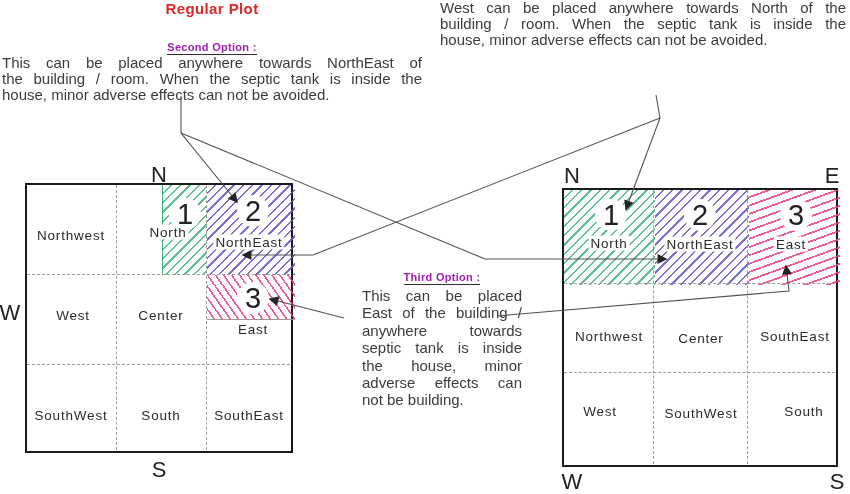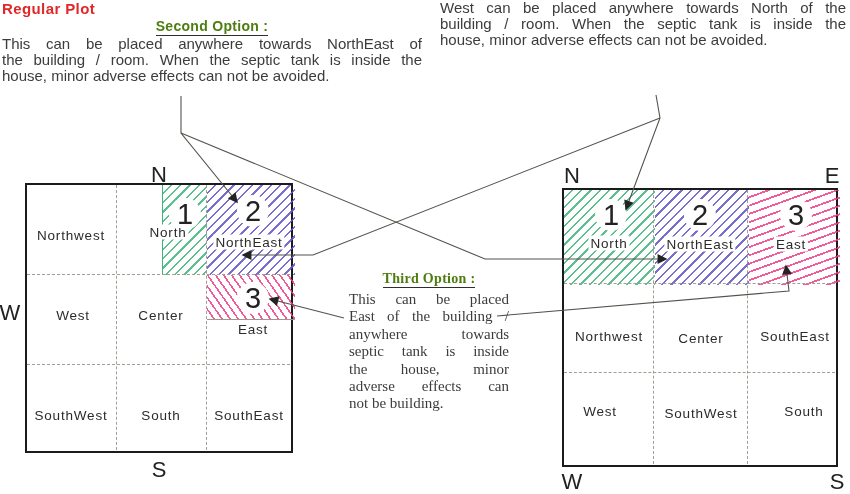--- a/index.html
+++ b/index.html
@@ -6,27 +6,27 @@
   html,body { background:#fff; }
   .stage {
     position:relative; width:850px; height:494px; overflow:hidden;
     font-family:"Liberation Sans", sans-serif; color:#3a3a3a; background:#fff;
   }
 
   
   .tblock { position:absolute; }
   .tb-left  { left:2px;  top:0;     width:420px; }
   .tb-right { left:440px; top:0;    width:406px; }
-  .tb-mid   { left:349px; top:271px; width:160px;font-family:Liberation Serif, serif; }
+  .tb-mid   { left:362px; top:271px; width:160px; }
   .plot-title {
-    font-size:15px; font-weight:bold; letter-spacing:.4px;
-    color:#e02828; margin-bottom:1px;
+    text-align:center; font-size:15px; font-weight:bold; letter-spacing:.4px;
+    color:#e02828; margin-bottom:24px;
   }
   .opt-head {
-    text-align:center; font-size:14px; font-weight:bold; color:#4d7c0f;
+    text-align:center; font-size:11px; font-weight:bold; color:#a21caf;
     margin-bottom:2px;
   }
   .opt-head span { border-bottom:1.6px solid #2e2e2e; padding-bottom:1px; letter-spacing:.3px; }
   .body-line {
     font-size:15px; line-height:15.9px; color:#3c3c3c;
     text-align:justify; text-align-last:justify; white-space:normal;
   }
   .body-line.last { text-align-last:left; }
   .tb-mid .body-line { line-height:17.4px; }
   .tb-mid .opt-head { margin-bottom:4px; }

